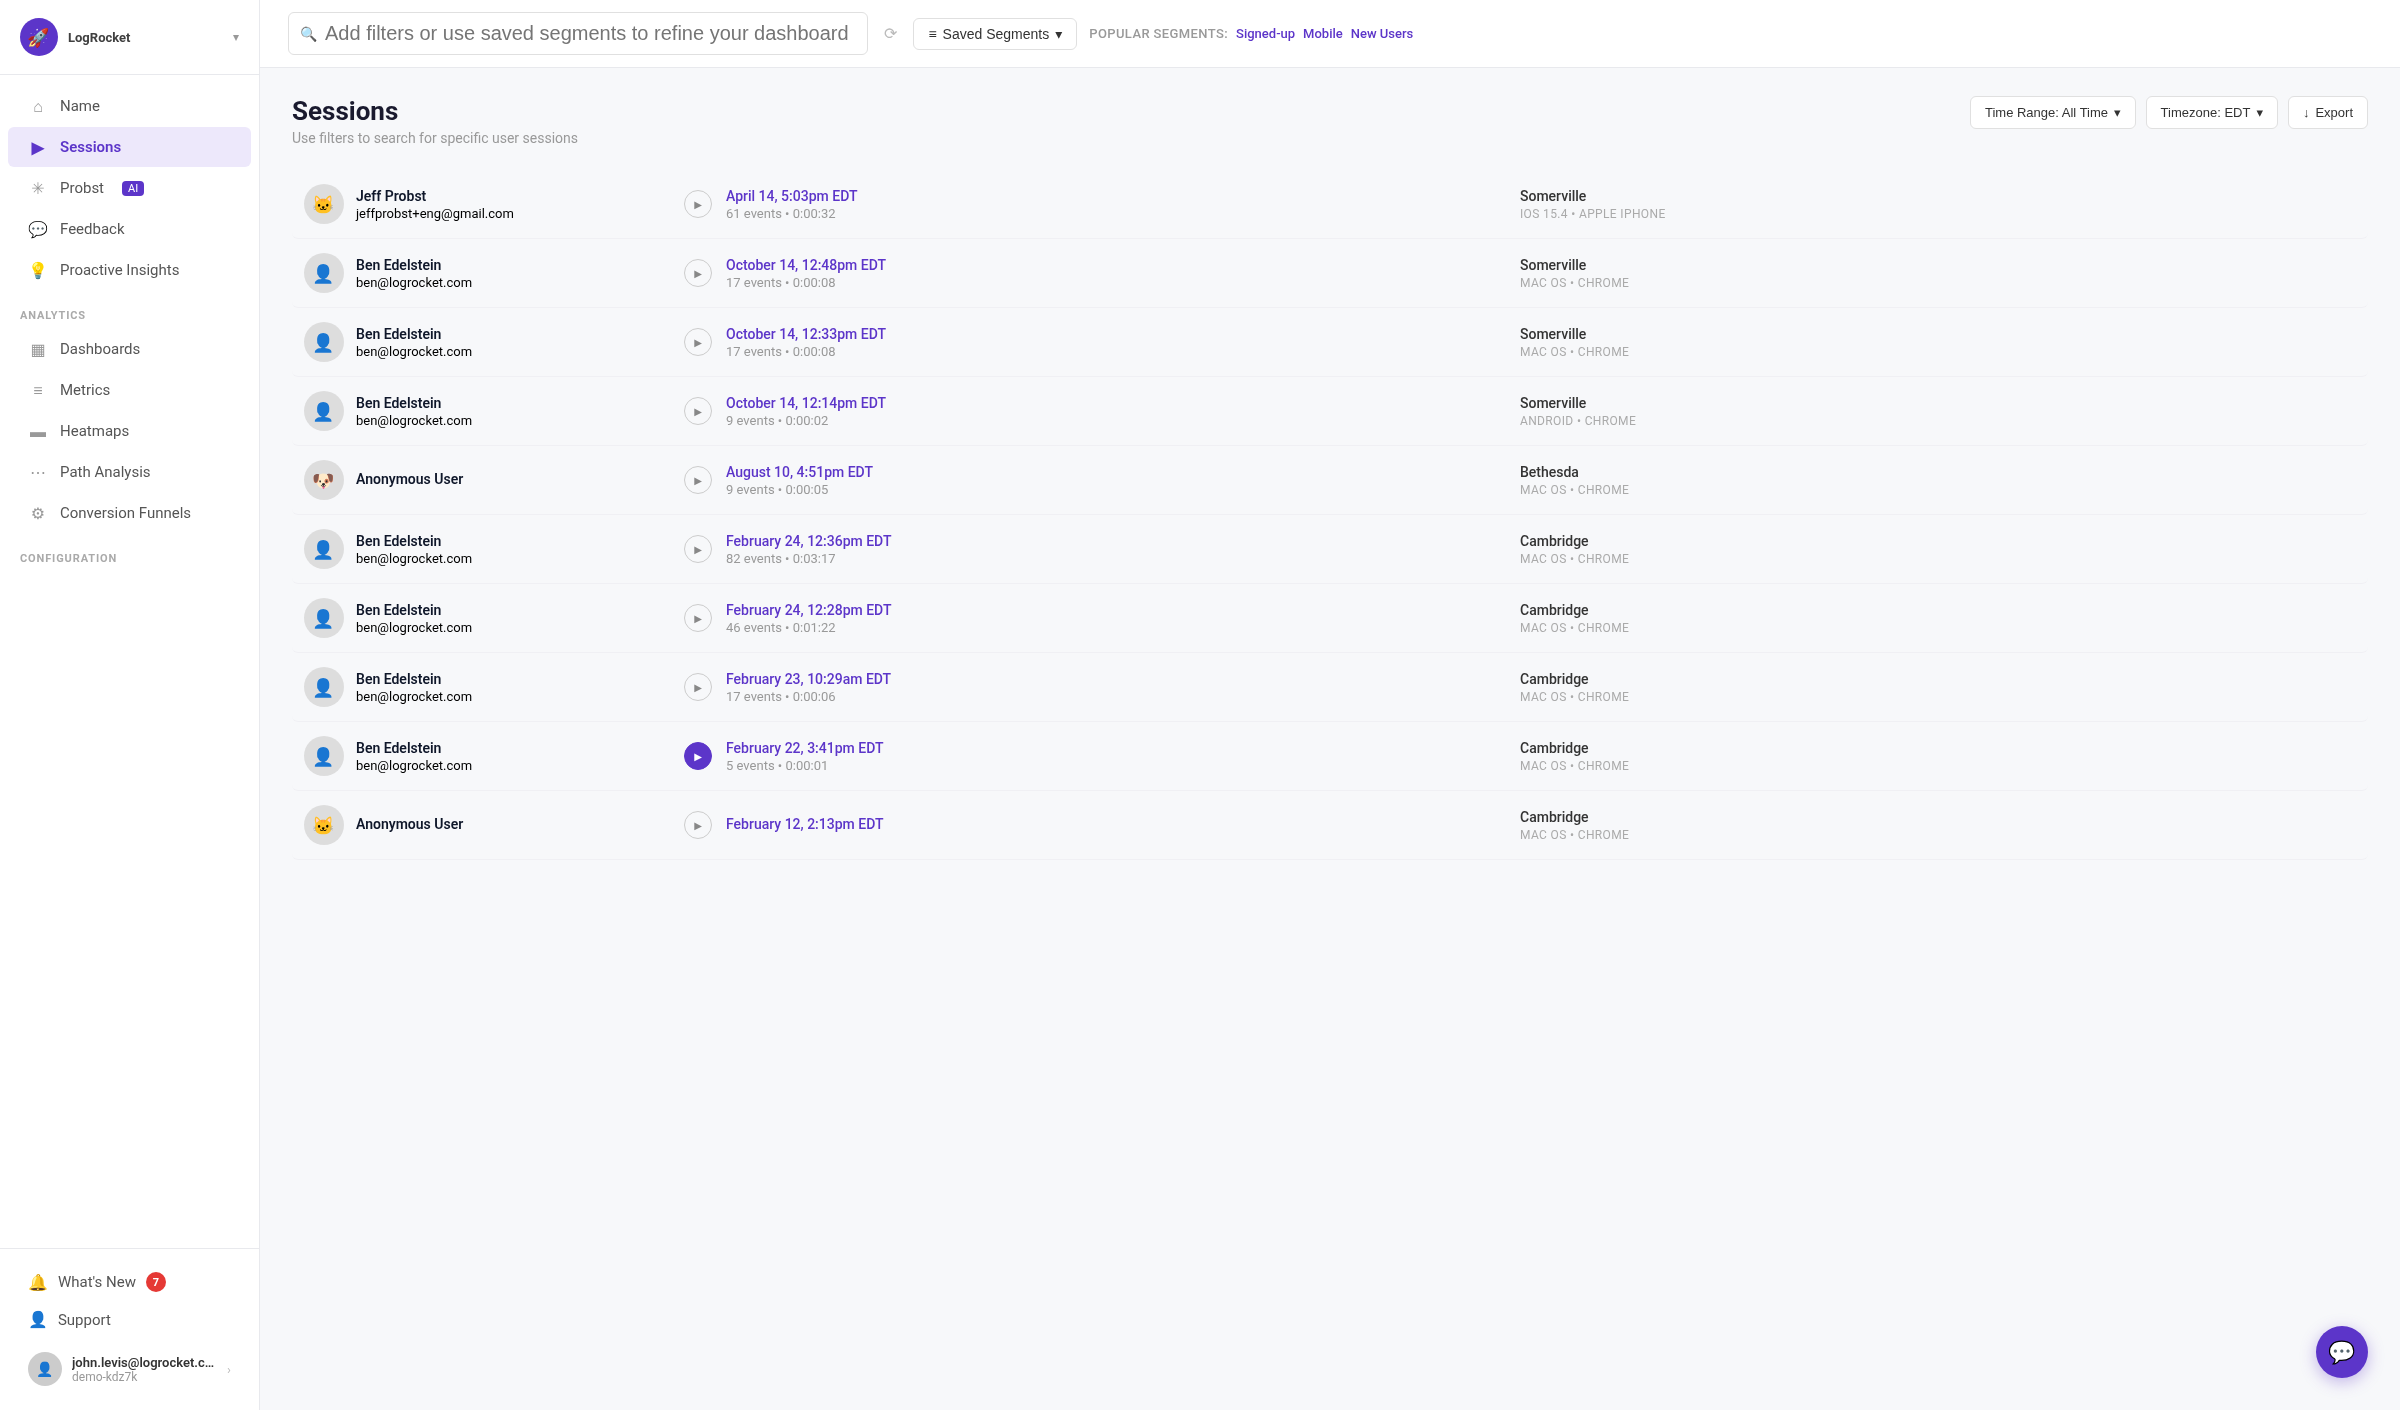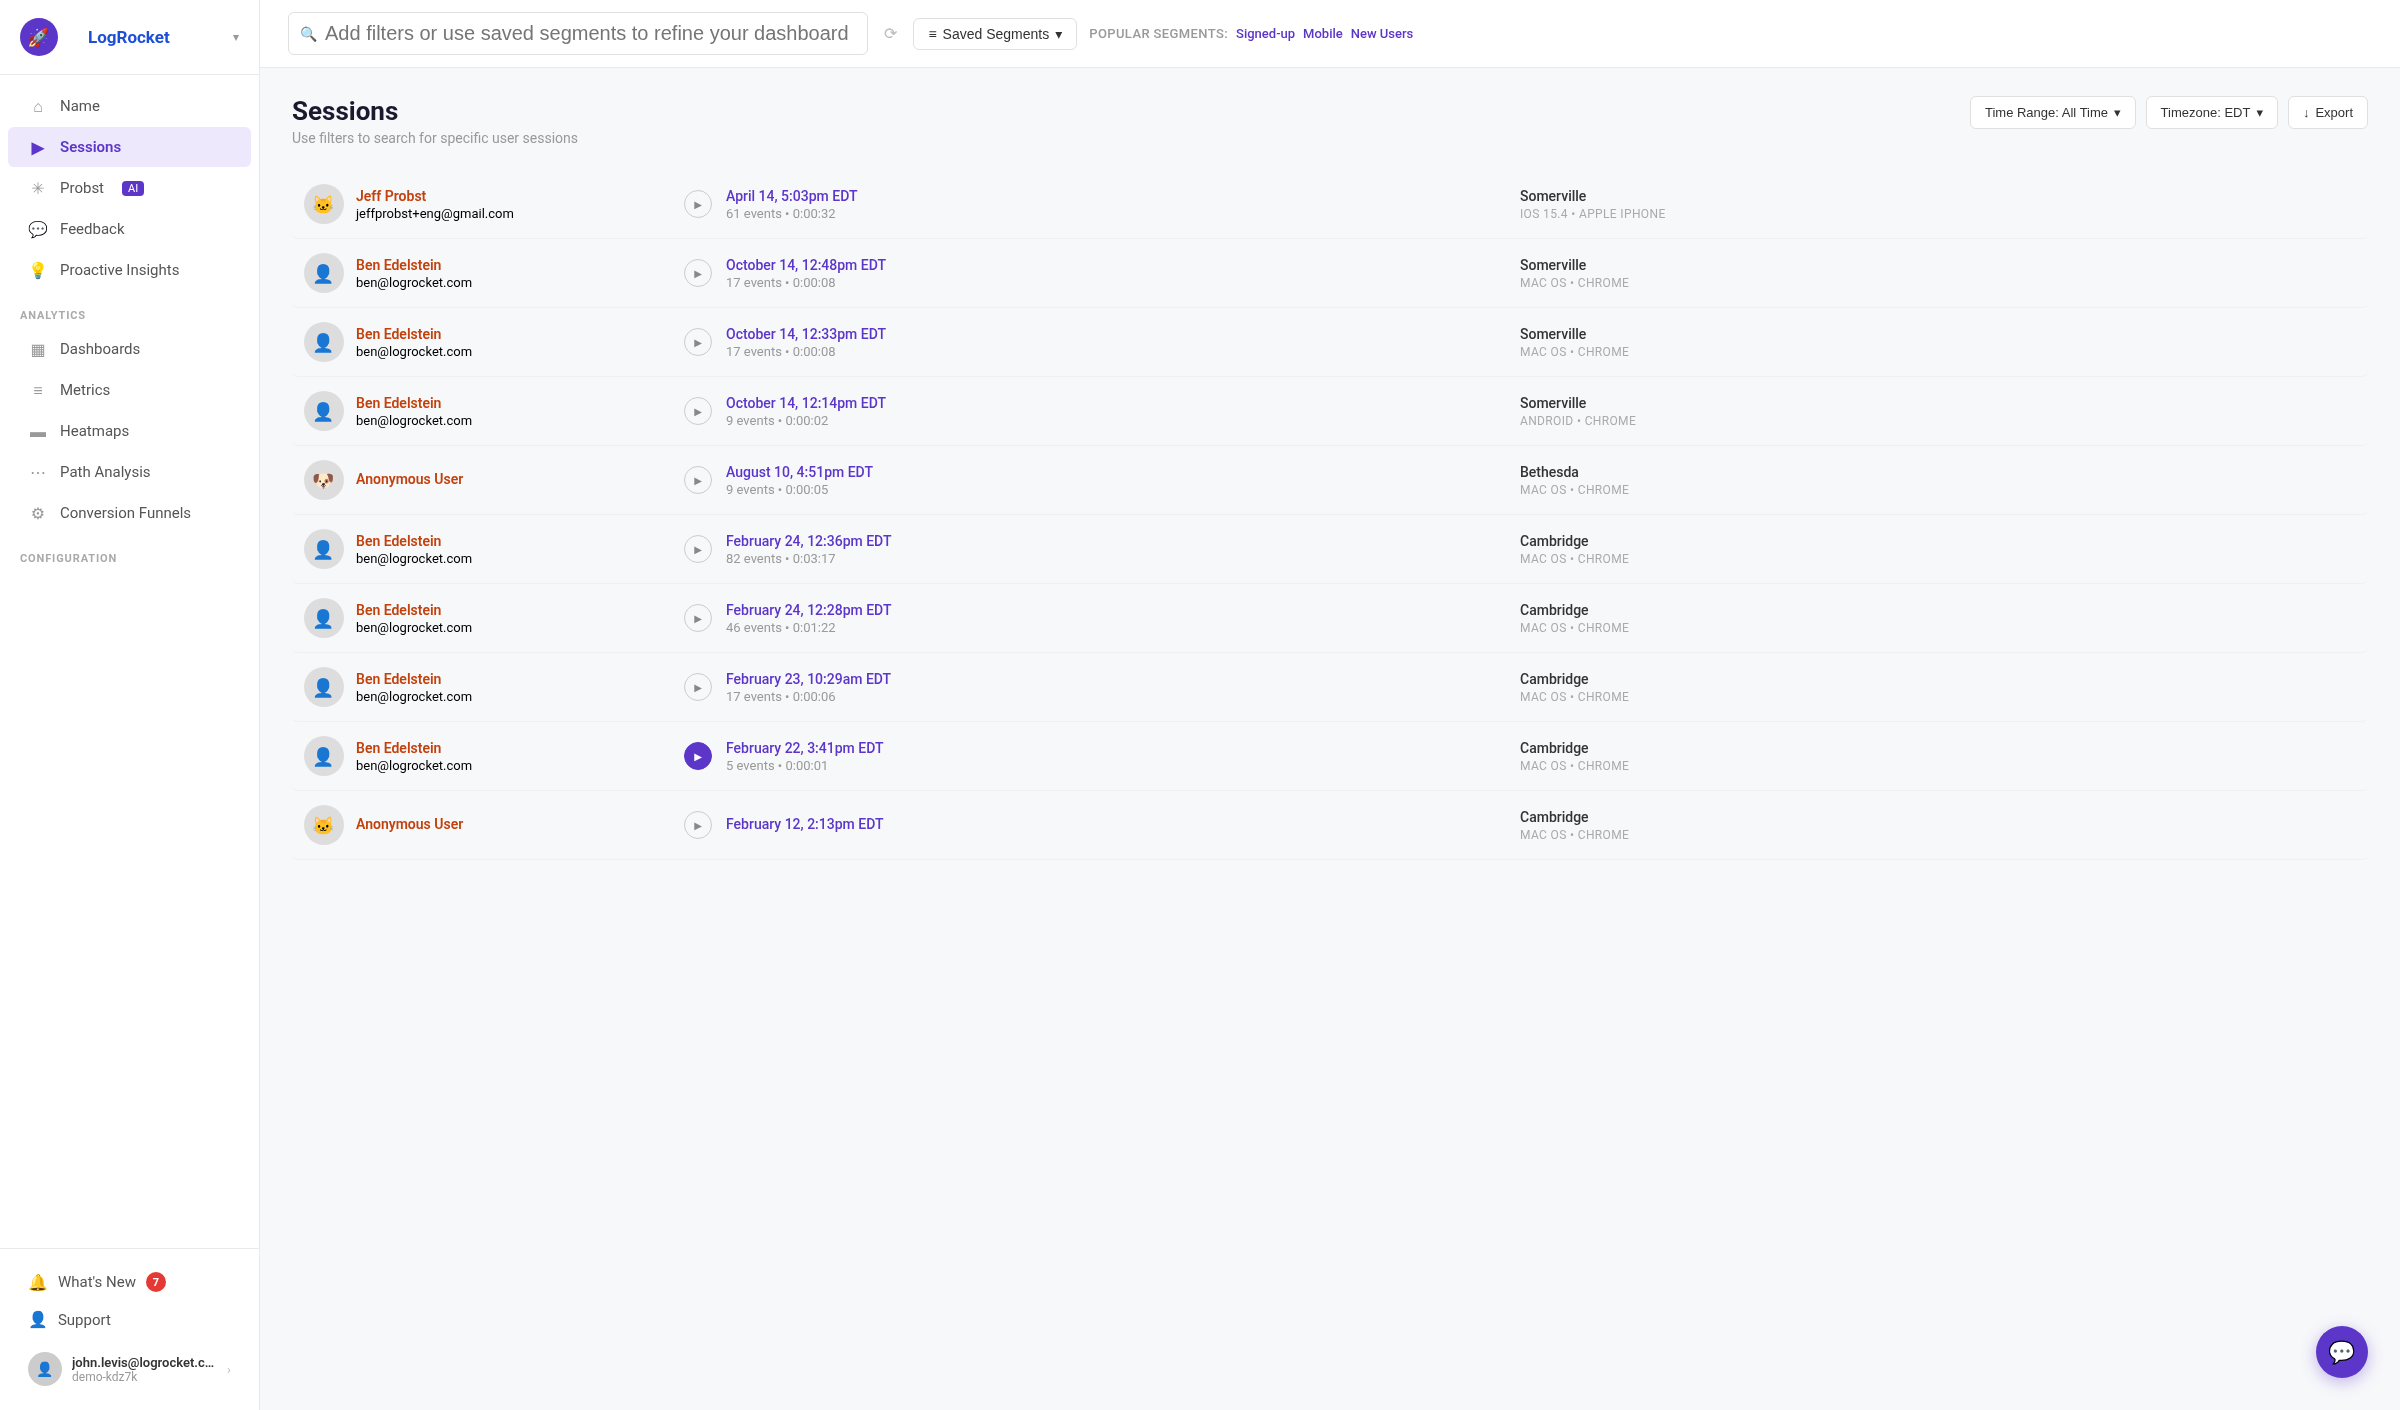--- a/index.html
+++ b/index.html
@@ -26,24 +26,23 @@
     .logo-icon {
       width: 38px; height: 38px;
       background: #5c35c9;
       border-radius: 50%;
       display: flex; align-items: center; justify-content: center;
       color: #fff;
       font-size: 18px;
       flex-shrink: 0;
     }
     .logo-text {
-      font-size: 17px;
+      font-size: 13px;
       font-weight: 700;
-      color: #1d4ed8;
-      margin-left: 20px;
+      color: #404040;
     }
     .sidebar-chevron {
       margin-left: auto;
       color: #999;
       font-size: 12px;
     }
 
     .sidebar-nav { padding: 10px 0; flex: 1; }
     .sidebar-item {
       display: flex;
@@ -279,21 +278,21 @@
     .user-cell { display: flex; align-items: center; gap: 12px; }
     .user-thumb {
       width: 40px; height: 40px;
       border-radius: 50%;
       background: #ddd;
       flex-shrink: 0;
       display: flex; align-items: center; justify-content: center;
       font-size: 18px;
       overflow: hidden;
     }
-    .user-name { font-size: 14px; font-weight: 600; color: #c2410c; }
+    .user-name { font-size: 14px; font-weight: 600; color: #0f172a; }
     .user-email-cell { font-size: 13px; color: #000000; margin-top: 2px; }
 
     .activity-cell { display: flex; align-items: center; gap: 14px; }
     .play-btn {
       width: 28px; height: 28px;
       border: 1.5px solid #ccc;
       border-radius: 50%;
       display: flex; align-items: center; justify-content: center;
       color: #888;
       font-size: 10px;

